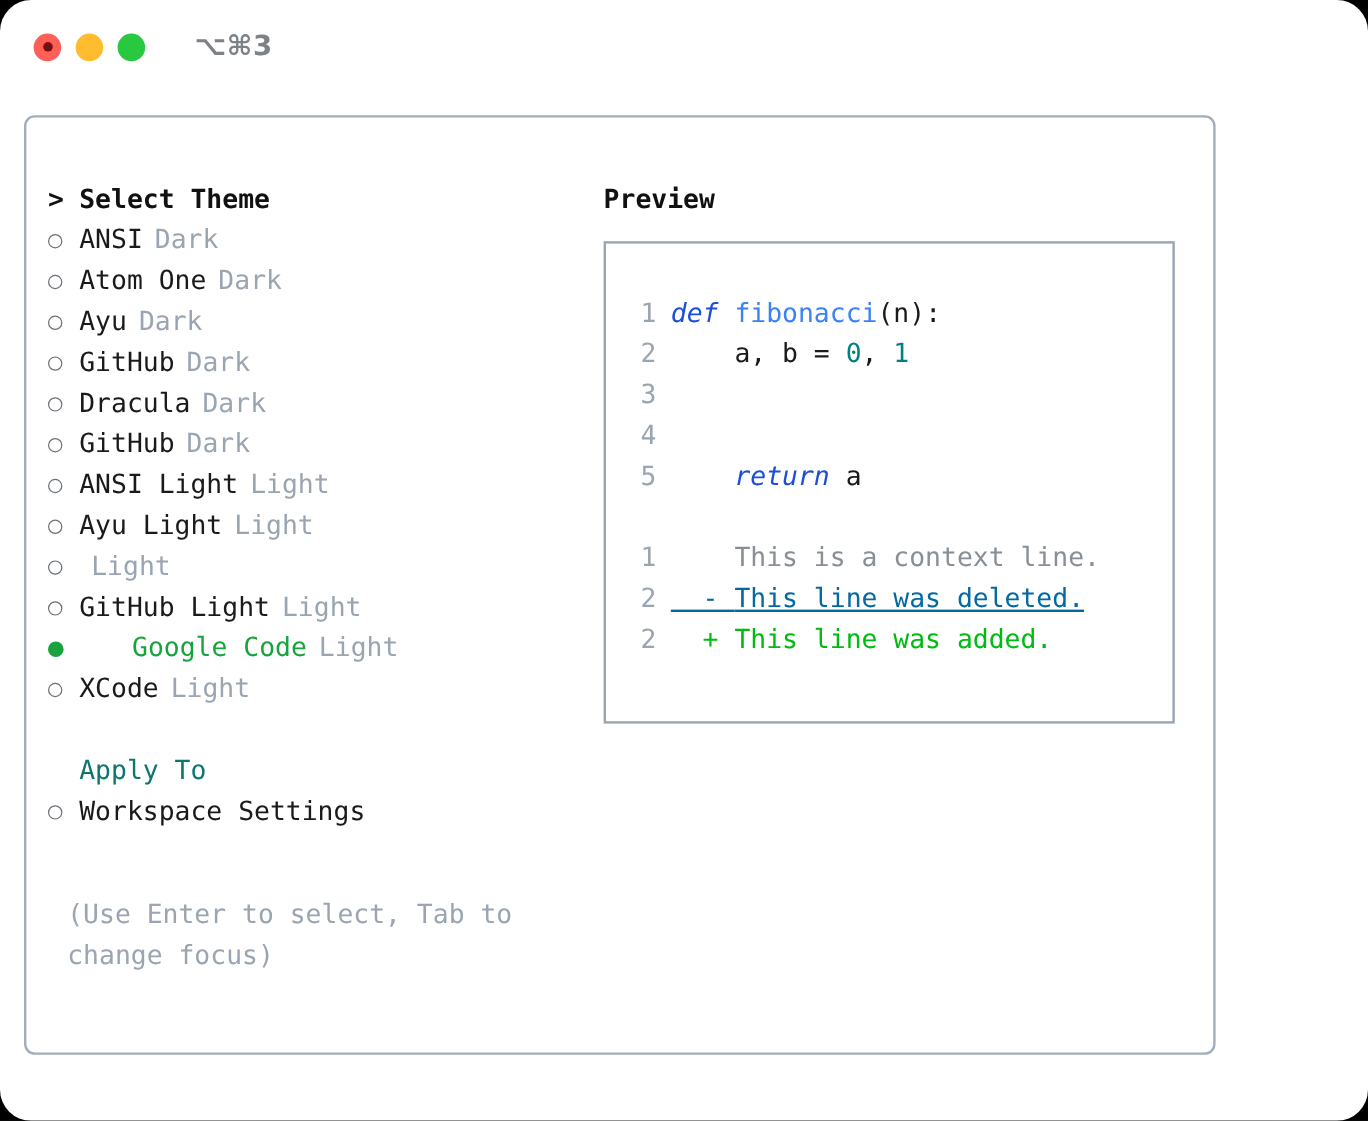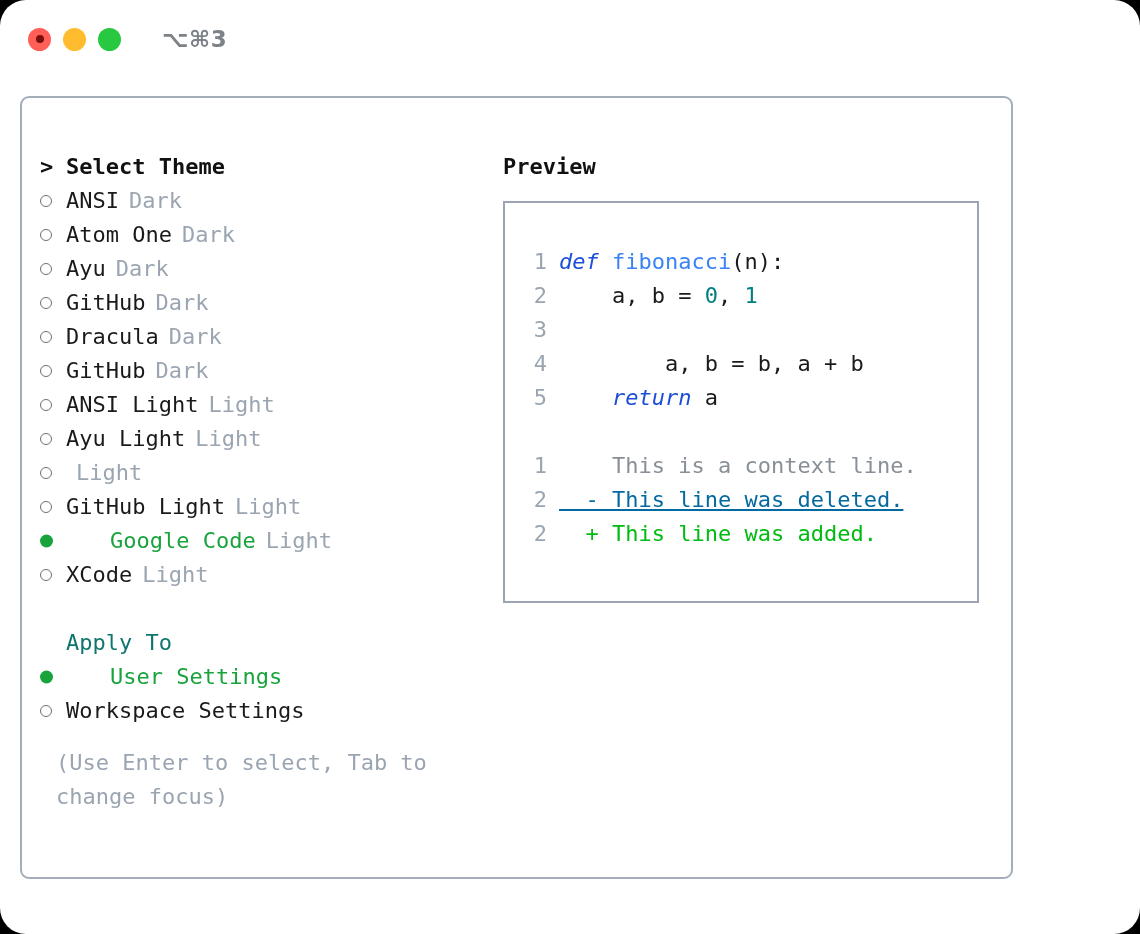--- a/index.html
+++ b/index.html
@@ -246,37 +246,36 @@
         </div>
 
       <div class="spacer-row"></div>
 
       <div class="row section-title plain">
         <span class="caret"></span>
         <span>Apply To</span>
       </div>
 
       <div id="apply-list">
-          <div class="row"><span class="bullet"><span class="mark-filled"></span></span><span class="opt-name selected">User Settings</span></div>
           <div class="row"><span class="bullet"><span class="mark-empty"></span></span><span class="opt-name">Workspace Settings</span></div>
         </div>
     </div>
 
     <div id="hint">(Use Enter to select, Tab to change focus)</div>
 
     <div id="right-pane">
       <div id="preview-title">Preview</div>
 
       <div id="preview-box">
         <div id="code-area">
           <div id="code-lines">
               <div class="code-line"><span class="lineno">1</span><span class="code-text"><span class="tok-kw">def </span><span class="tok-fn">fibonacci</span><span class="tok-plain">(n):</span></span></div>
               <div class="code-line"><span class="lineno">2</span><span class="code-text"><span class="tok-plain">    a, b = </span><span class="tok-num">0</span><span class="tok-plain">, </span><span class="tok-num">1</span></span></div>
               <div class="code-line"><span class="lineno">3</span></div>
-              <div class="code-line"><span class="lineno">4</span><span class="code-text"><span class="tok-plain">        a, b = b, a + b</span></span></div>
+              <div class="code-line"><span class="lineno">4</span></div>
               <div class="code-line"><span class="lineno">5</span><span class="code-text"><span class="tok-plain">    </span><span class="tok-kw">return</span><span class="tok-plain"> a</span></span></div>
             </div>
           <div class="diff-gap"></div>
           <div id="diff-lines">
               <div class="code-line"><span class="lineno">1</span><span class="diff-context"><span>    </span><span>This is a context line.</span></span></div>
               <div class="code-line"><span class="lineno">2</span><span class="diff-del"><span>  - </span><span>This line was deleted.</span></span></div>
               <div class="code-line"><span class="lineno">2</span><span class="diff-add"><span>  + </span><span>This line was added.</span></span></div>
             </div>
         </div>
       </div>

